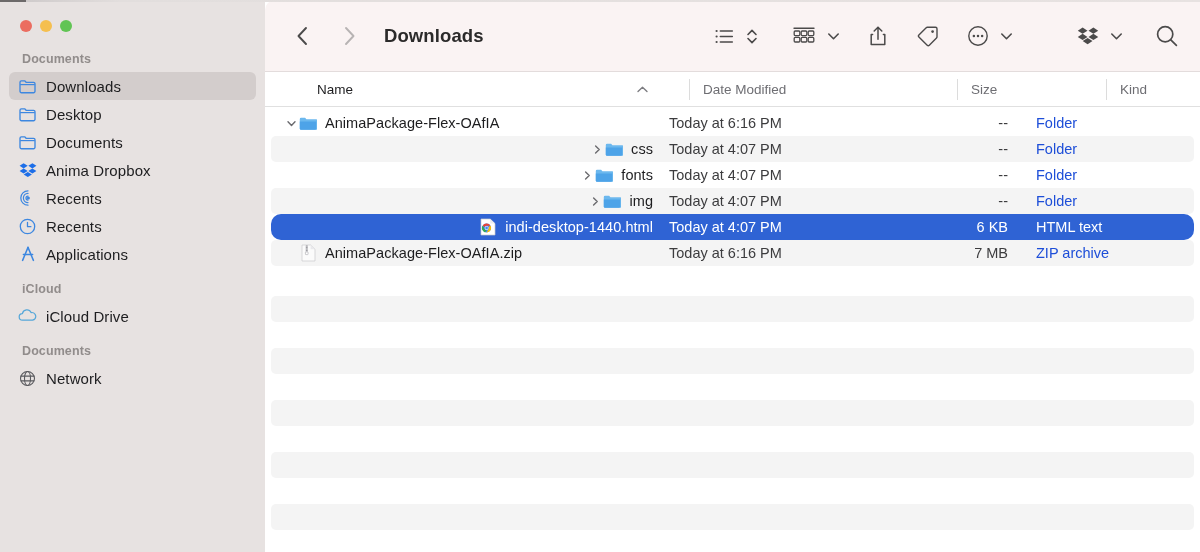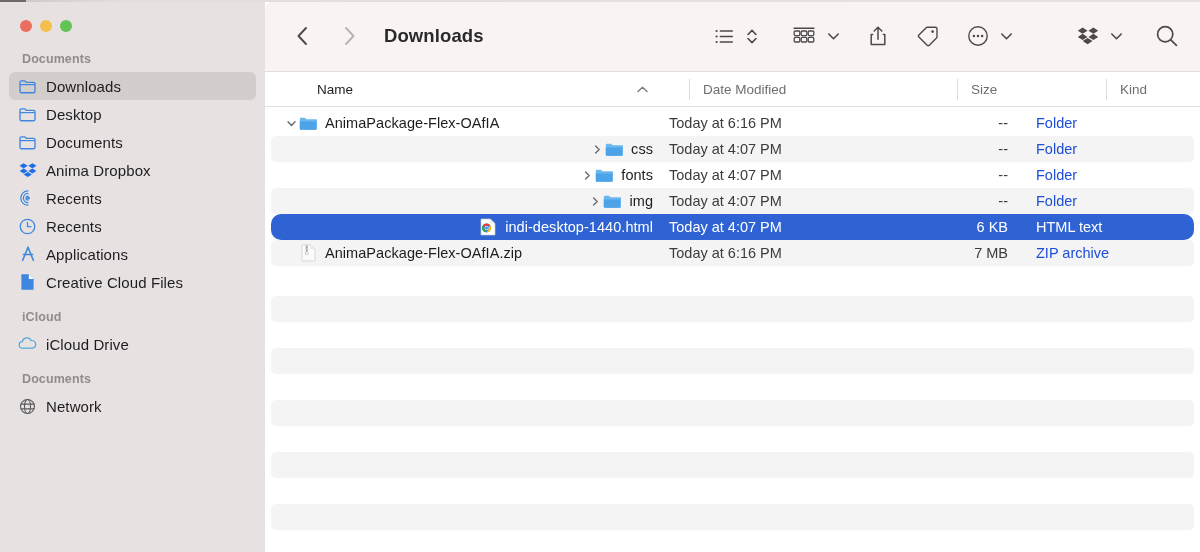--- a/index.html
+++ b/index.html
@@ -352,29 +352,20 @@
               <g fill="none" stroke="#3d87e0" stroke-width="1.5" stroke-linecap="round" stroke-linejoin="round">
                 <path d="M9 2.4 3.6 15.4"></path>
                 <path d="M9 2.4l5.4 13"></path>
                 <path d="M4.4 9.6h9.2"></path>
               </g>
             </svg>
         </span>
         <span class="sb-label">Applications</span>
       </div>
 
-      <div class="sb-item">
-        <span class="sb-icon">
-          <svg width="15" height="18" viewBox="0 0 15 18">
-              <path d="M1.4 1.2h7.4L13.6 6v10.8H1.4z" fill="#3d87e0"></path>
-              <path d="M8.8 1.2V6h4.8" fill="#ffffff"></path>
-            </svg>
-        </span>
-        <span class="sb-label">Creative Cloud Files</span>
-      </div>
     </div>
 
     <div class="sb-gap"></div>
 
     <div class="sb-section-title">iCloud</div>
     <div class="sb-list">
       <div class="sb-item">
         <span class="sb-icon">
           <svg width="19" height="14" viewBox="0 0 19 14">
               <path d="M4.6 11.2a3.3 3.3 0 0 1-.2-6.6 4.6 4.6 0 0 1 8.7-1 3.4 3.4 0 0 1 1.5 7.6z" fill="none" stroke="#56a7d9" stroke-width="1.25" stroke-linejoin="round"></path>

